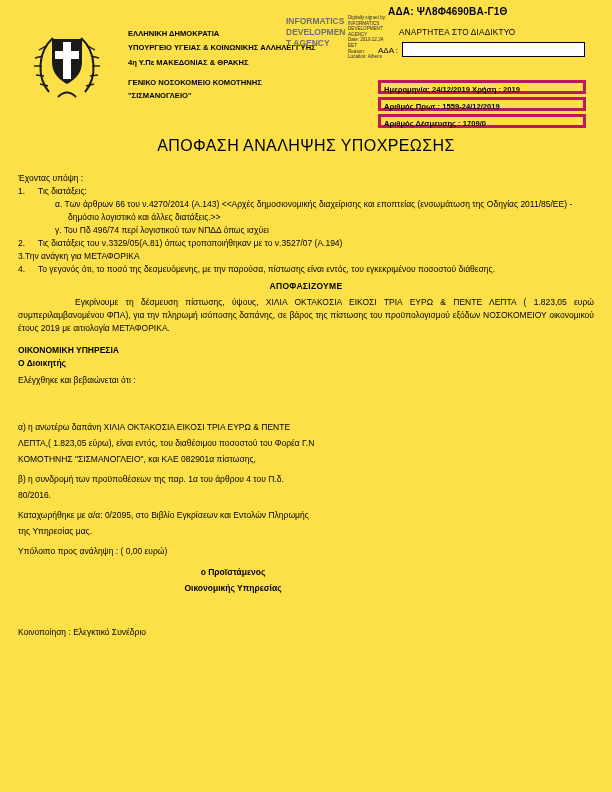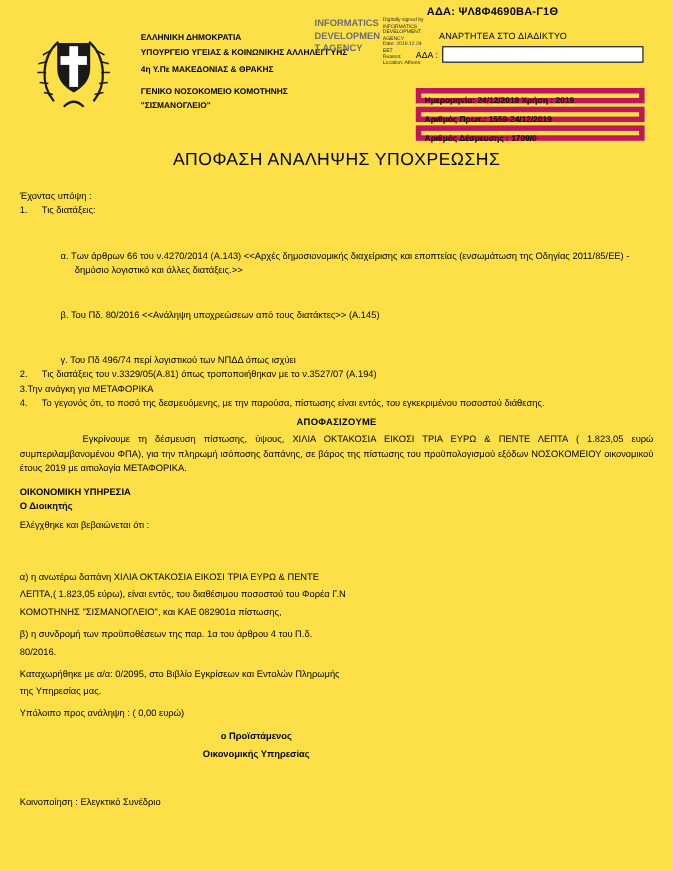--- a/index.html
+++ b/index.html
@@ -17,29 +17,29 @@
   .ministry div { white-space:nowrap; }
   .ministry .g1 { margin-bottom:5px; }
   .ministry .g2 { margin-bottom:6px; }
   .ministry .g3 { margin-bottom:11px; }
   .ministry .g4 { margin-bottom:4px; }
   .stamp-agency { position:absolute; top:16px; left:286px; width:60px; font-size:8.5px; font-weight:bold; color:#6d6e71; line-height:11px; }
   .stamp-details { position:absolute; top:15px; left:348px; width:46px; font-size:4.6px; color:#2b2b2b; line-height:5.6px; }
   .anartitea { position:absolute; top:28px; left:399px; font-size:8.2px; font-weight:normal; letter-spacing:0.2px; }
   .ada-label { position:absolute; top:46px; left:378px; font-size:8px; font-weight:normal; }
   .ada-box { position:absolute; top:42px; left:402px; width:183px; height:15px; border:1px solid #000; background:#fff; }
-  .info-box { position:absolute; left:378px; width:208px; height:14px; border:5px solid #be185d; font-size:7.6px; font-weight:bold; padding:2px 3px; white-space:nowrap; }
+  .info-box { position:absolute; left:378px; width:208px; height:14px; border:3px solid #be185d; font-size:7.6px; font-weight:bold; padding:2px 3px; white-space:nowrap; }
   .ib1 { top:80px; } .ib2 { top:97px; } .ib3 { top:114px; }
   
   .title { position:absolute; top:137px; left:0; width:100%; text-align:center; font-size:16px; letter-spacing:0.4px; }
   
   .docbody { position:absolute; top:172px; left:18px; width:576px; font-size:8.5px; line-height:13px; }
   .li { position:relative; padding-left:20px; }
   .li .num { position:absolute; left:0; }
-  .sub { margin-left:37px; width:536px; padding-left:13px; text-indent:-13px;margin-top:28px; }
+  .sub { margin-left:37px; width:536px; padding-left:13px; text-indent:-13px; }
   .decide-heading { text-align:center; font-weight:bold; margin:4px 0 3px 0; letter-spacing:0.3px; }
   .decision { text-align:justify; text-indent:57px; }
   .sig-row { display:flex; justify-content:space-between; margin-top:9px;flex-direction:column; }
   .sig-row .left { font-weight:bold; }
   .sig-row .right { font-weight:bold; margin-right:78px; }
   .verified { margin-top:4px; }
   .narrow { width:298px; line-height:16px; }
   .pa { margin-top:32px; }
   .pb { margin-top:4px; }
   .preg { margin-top:4px; }
@@ -117,21 +117,20 @@
   <div class="title">ΑΠΟΦΑΣΗ ΑΝΑΛΗΨΗΣ ΥΠΟΧΡΕΩΣΗΣ</div>
 
   <div class="docbody">
     <div>Έχοντας υπόψη :</div>
 
     <div class="li">
       <span class="num">1.</span>
       <span>Τις διατάξεις:</span>
     </div>
     <div class="sub">α. Των άρθρων 66 του ν.4270/2014 (Α.143) &lt;&lt;Αρχές δημοσιονομικής διαχείρισης και εποπτείας (ενσωμάτωση της Οδηγίας 2011/85/ΕΕ) - δημόσιο λογιστικό και άλλες διατάξεις.&gt;&gt;</div>
-    <div class="sub">β. Του Πδ. 80/2016 &lt;&lt;Ανάληψη υποχρεώσεων από τους διατάκτες&gt;&gt; (Α.145)</div>
     <div class="sub">γ. Του Πδ 496/74 περί λογιστικού των ΝΠΔΔ όπως ισχύει</div>
 
     <div class="li">
       <span class="num">2.</span>
       <span>Τις διατάξεις του ν.3329/05(Α.81) όπως τροποποιήθηκαν με το ν.3527/07 (Α.194)</span>
     </div>
     <div>3.Την ανάγκη για ΜΕΤΑΦΟΡΙΚΑ</div>
     <div class="li">
       <span class="num">4.</span>
       <span>Το γεγονός ότι, το ποσό της δεσμευόμενης, με την παρούσα, πίστωσης είναι εντός, του εγκεκριμένου ποσοστού διάθεσης.</span>

